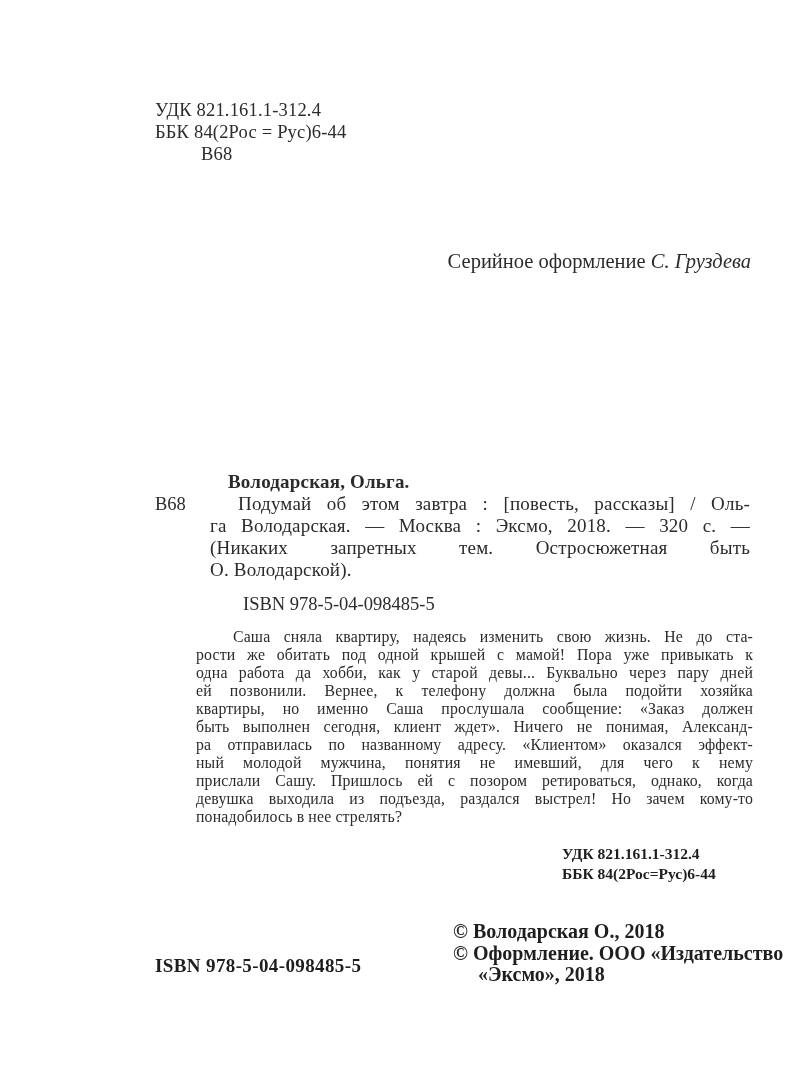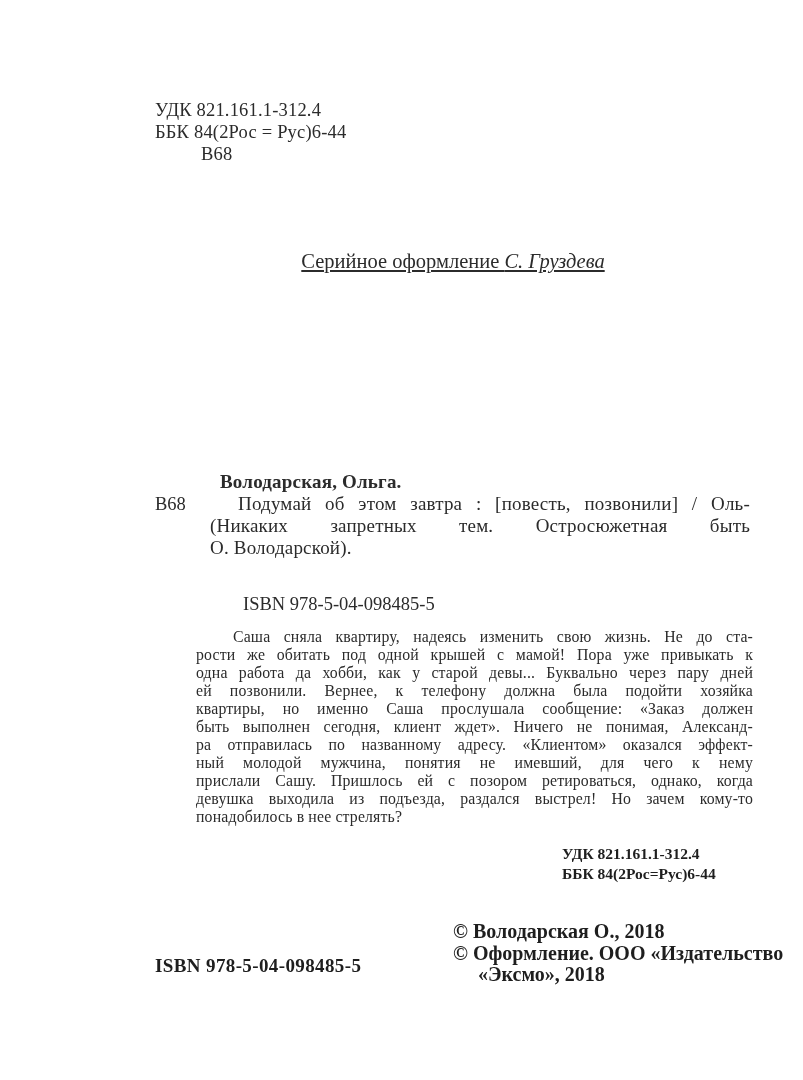--- a/index.html
+++ b/index.html
@@ -24,29 +24,28 @@
     left: 155px; top: 99px;
     font-size: 18.5px;
     line-height: 22px;
     letter-spacing: 0.01em;
   }
   .top-codes .author-code { padding-left: 46px; }
 
   
   .series-line {
     left: 155px; top: 250px; width: 596px;
-    text-align: center;
+    text-align: right;
     font-size: 20.5px;
-    text-decoration: underline;
   }
   .series-line .designer { font-style: italic; }
 
   
   .bib-author {
-    left: 220px; top: 471px;
+    left: 228px; top: 471px;
     font-size: 19px;
     font-weight: bold;
     letter-spacing: 0.01em;
   }
   .bib-code {
     left: 155px; top: 494px;
     font-size: 18.5px;
   }
   .bib-par {
     left: 210px; top: 493px; width: 540px;
@@ -113,21 +112,22 @@
     <div class="author-code">В68</div>
   </div>
 
   <div class="abs series-line">
     <span>Серийное оформление </span><span class="designer">С. Груздева</span>
   </div>
 
   <div class="abs bib-author">Володарская, Ольга.</div>
   <div class="abs bib-code">В68</div>
   <div class="abs bib-par">
-    <div class="jl first">Подумай об этом завтра : [повесть, позвонили] / Оль-</div>
+    <div class="jl first">Подумай об этом завтра : [повесть, рассказы] / Оль-</div>
+    <div class="jl">га Володарская. — Москва : Эксмо, 2018. — 320 с. —</div>
     <div class="jl">(Никаких запретных тем. Остросюжетная быть</div>
     <div class="ll">О. Володарской).</div>
   </div>
 
   <div class="abs isbn-mid">ISBN 978-5-04-098485-5</div>
 
   <div class="abs annotation">
     <div class="jl first">Саша сняла квартиру, надеясь изменить свою жизнь. Не до ста-</div>
     <div class="jl">рости же обитать под одной крышей с мамой! Пора уже привыкать к</div>
     <div class="jl">одна работа да хобби, как у старой девы... Буквально через пару дней</div>

